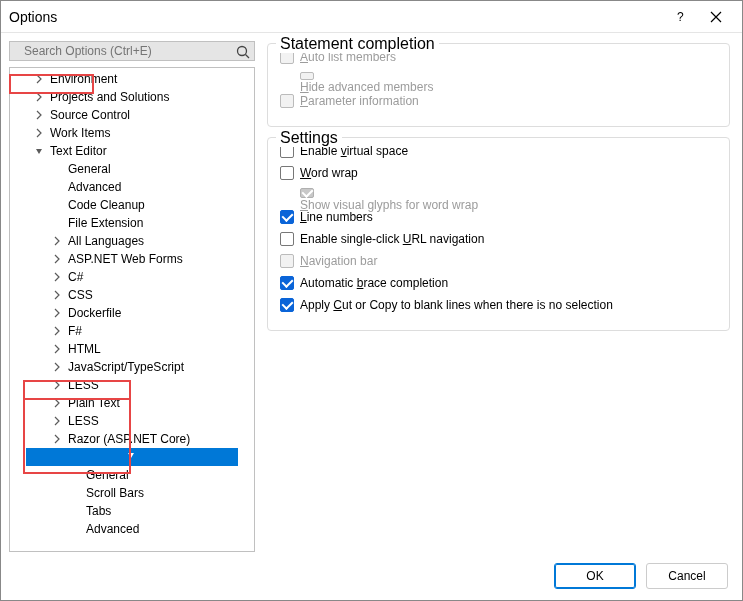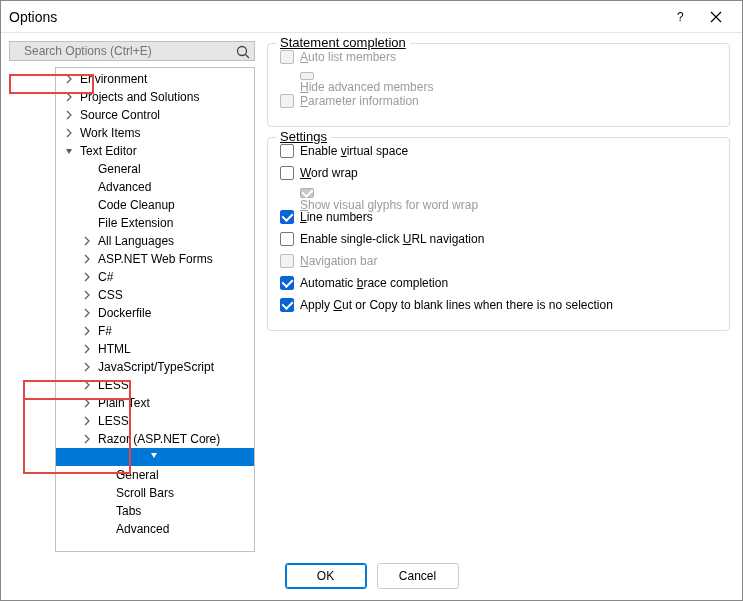--- a/index.html
+++ b/index.html
@@ -6,21 +6,21 @@
 body { margin: 0; background: #fff; color: #000; }
 .window { width: 743px; height: 601px; border: 1px solid #888; background: #fff; display: flex; flex-direction: column; position: relative; }
 .titlebar { height: 32px; display: flex; align-items: center; padding: 0 8px; border-bottom: 1px solid #e5e5e5; }
 .titlebar .title { flex: 1; font-size: 14px; }
 .titlebar .btn { width: 36px; height: 28px; display: flex; align-items: center; justify-content: center; cursor: pointer; }
 .body { flex: 1; display: flex; overflow: hidden; padding: 8px 12px 0 8px; gap: 12px; }
 .left-col { width: 246px; display: flex; flex-direction: column; }
 .search-wrap { position: relative; margin-bottom: 6px; }
 .search { width: 100%; height: 20px; border: 1px solid #c0c0c0; padding: 2px 24px 2px 14px; background: #e5e5e5; }
 .search-icon { position: absolute; right: 4px; top: 3px; }
-.tree-scroll { flex: 1; border: 1px solid #c0c0c0; overflow-y: scroll; background: #fff; padding: 2px 0; margin-left: 46px; }
+.tree-scroll { flex: 1; border: 1px solid #c0c0c0; overflow-y: scroll; background: #fff; padding: 2px 16px; }
 .tree-scroll::-webkit-scrollbar { width: 16px; }
 .tree-scroll::-webkit-scrollbar-track { background: #f0f0f0; }
 .tree-scroll::-webkit-scrollbar-thumb { background: #c0c0c0; border: 2px solid #f0f0f0; }
 .tree-row { height: 18px; line-height: 18px; white-space: nowrap; cursor: default; display: flex; align-items: center; }
 .tree-row.selected { background: #0078d7; color: #fff; flex-direction: column; }
 .tree-row .arrow { display: inline-flex; width: 14px; height: 14px; align-items: center; justify-content: center; margin-right: 2px; flex-shrink: 0; }
 .tree-row .pad { display: inline-block; }
 .tree-row .label { padding-left: 2px; }
 .right-col { flex: 1; padding-top: 0; position: relative; }
 .section-title { font-size: 12px; margin: 0 0 4px 0; }
@@ -28,22 +28,22 @@
 .chk-row.nested { padding-left: 24px; flex-direction: column; }
 .chk { width: 14px; height: 14px; border: 1px solid #777; border-radius: 2px; margin-right: 6px; display: inline-flex; align-items: center; justify-content: center; background: #fff; }
 .chk.checked { background: #0a64d8; border-color: #0a64d8; }
 .chk.checked::after { content: ""; width: 5px; height: 8px; border: solid #fff; border-width: 0 2px 2px 0; transform: rotate(45deg); margin-top: -2px; }
 .chk.disabled { border-color: #bbb; background: #f2f2f2; }
 .chk.disabled.checked-dis { background: #c8c8c8; border-color: #b0b0b0; }
 .chk.disabled.checked-dis::after { content: ""; width: 5px; height: 8px; border: solid #fff; border-width: 0 2px 2px 0; transform: rotate(45deg); margin-top: -2px; }
 .optlabel.disabled { color: #9c9c9c; }
 .underline-letter { text-decoration: underline; }
 .section { border: 1px solid #ddd; border-radius: 4px; padding: 6px 8px 10px 8px; margin-bottom: 10px; position: relative; }
-.section .section-title { position: absolute; top: -9px; left: 8px; background: #fff; padding: 0 4px; font-size: 13px; text-decoration: underline; }
-.footer { height: 48px; display: flex; align-items: center; justify-content: center; gap: 10px; padding: 0 14px; }
+.section .section-title { position: absolute; top: -9px; left: 8px; background: #fff; padding: 0 4px; font-size: 16px; }
+.footer { height: 48px; display: flex; align-items: center; justify-content: flex-end; gap: 10px; padding: 0 14px; }
 .btn-ft { min-width: 82px; height: 26px; border: 1px solid #ccc; background: #fff; border-radius: 3px; cursor: pointer; padding: 0 12px; }
 .btn-ft.primary { border-color: #0078d7; box-shadow: 0 0 0 1px #0078d7 inset; }
 .highlight-box { position: absolute; border: 2px solid #e74545; pointer-events: none; }
 </style>
 </head>
 <body>
 
 <div class="window">
   <div class="titlebar">
     <span class="title">Options</span>

